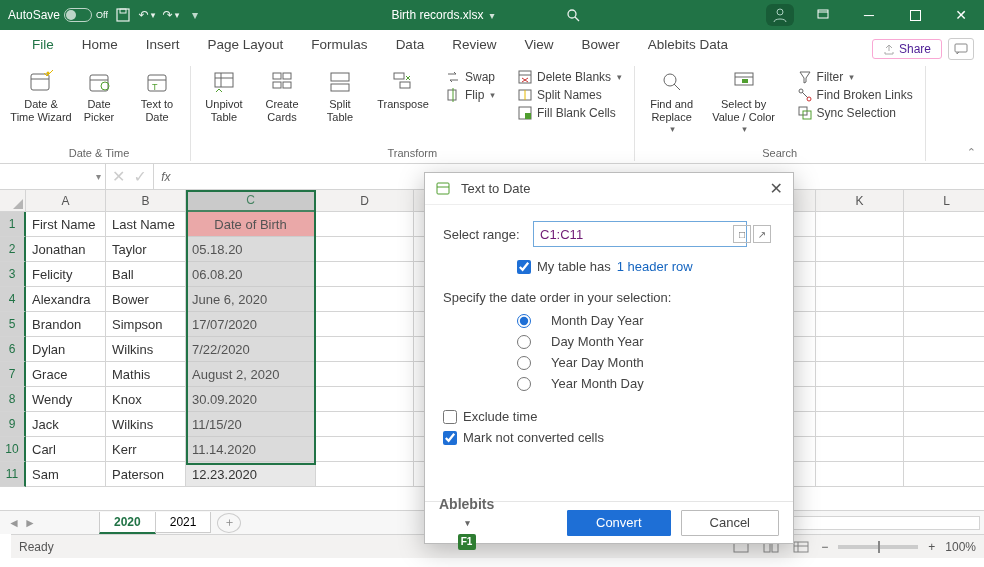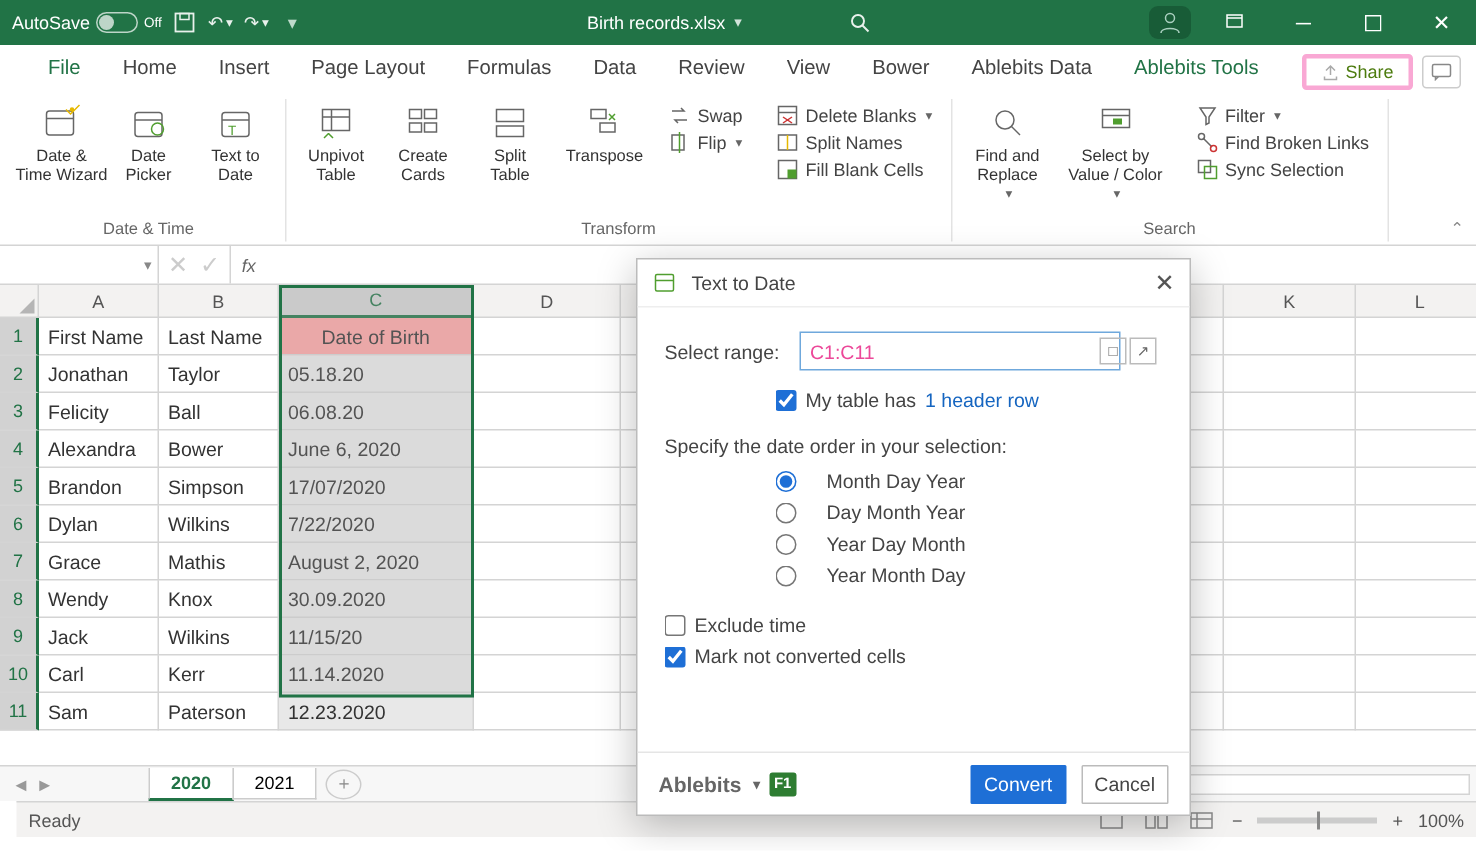--- a/index.html
+++ b/index.html
@@ -18,21 +18,21 @@
   .titlebar .acct { width: 28px; height: 22px; background: #185c37; border-radius: 6px; display: flex; align-items: center; justify-content: center; margin: 0 6px; }
 
   
   .ribbon-tabs { height: 30px; background: #fff; display: flex; align-items: flex-end; gap: 0; padding: 0 4px; border-bottom: 0; }
   .ribbon-tabs .tab { padding: 6px 14px 8px; font-size: 13.5px; color: #444; cursor: pointer; }
   .ribbon-tabs .tab.file { color: #217346; font-weight: 400; }
   .ribbon-tabs .tab.active { color: #217346; }
   .underline-wrap { position: relative; padding-left: 14px; }
   .underline-wrap .underline { position: absolute; left: 722px; top: 56px; width: 84px; height: 3px; background: #217346; }
   .ribbon-tabs .right { margin-left: auto; display: flex; align-items: center; gap: 6px; padding-right: 6px; }
-  .ribbon-tabs .share-btn { border: 3px solid #f9a8d4; padding: 2px 10px; font-size: 12px; color: #4d7c0f; border-radius: 3px; display: flex; align-items: center; gap: 4px; }
+  .ribbon-tabs .share-btn { border: 1px solid #f9a8d4; padding: 2px 10px; font-size: 12px; color: #4c1d95; border-radius: 3px; display: flex; align-items: center; gap: 4px; }
   .ribbon-tabs .comment-btn { border: 1px solid #ccc; width: 26px; height: 22px; border-radius: 3px; display:flex; align-items:center; justify-content:center; }
 
   
   .ribbon { background: #fff; border-bottom: 1px solid #d4d4d4; padding: 6px 8px 2px; display: flex; position: relative; height: 104px; }
   .ribbon::after { content: ""; position: absolute; right: 10px; bottom: 4px; width: 12px; height: 10px; }
   .group { display: flex; flex-direction: column; align-items: center; border-right: 1px solid #e3e3e3; padding: 0 8px; }
   .group:last-child { border-right: none; }
   .group-items { display: flex; gap: 8px; align-items: flex-start; }
   .big-btn { display: flex; flex-direction: column; align-items: center; justify-content: flex-start; width: 50px; padding-top: 2px; cursor: pointer; }
   .big-btn .bicon { width: 28px; height: 28px; display: flex; align-items: center; justify-content: center; }
@@ -78,32 +78,32 @@
   .zoom-slider { width: 80px; height: 4px; background: #ccc; position: relative; }
   .zoom-slider::after { content:""; position:absolute; left: 40px; top:-4px; width: 2px; height: 12px; background: #888; }
 
   
   .dialog { position: absolute; left: 424px; top: 172px; width: 370px; height: 372px; background: #fff; border: 1px solid #bbb; box-shadow: 0 6px 24px rgba(0,0,0,0.25); display:flex; flex-direction:column; }
   .dialog-titlebar { height: 32px; display:flex; align-items:center; padding: 0 10px; font-size: 13px; color: #444; border-bottom: 1px solid #eee; }
   .dialog-titlebar .dicon { width: 18px; height: 18px; margin-right: 8px; }
   .dialog-titlebar .close { margin-left:auto; font-size: 16px; cursor:pointer; color:#555;}
   .dialog-body { padding: 16px 18px 10px; font-size: 13px; color: #444; flex:1; }
   .d-row { display:flex; align-items:center; gap: 10px; margin-bottom: 12px; }
-  .range-input { flex:1; height: 26px; border: 1px solid #6fa8dc; padding: 0 30px 0 6px; font-size: 13px; color:#ec4899; position:relative; }
+  .range-input { flex:1; height: 26px; border: 1px solid #6fa8dc; padding: 0 30px 0 6px; font-size: 13px; color:#701a75; position:relative; }
   .range-wrap { position: relative; flex:1; }
   .range-icons { position:absolute; right:4px; top:4px; display:flex; gap:2px; }
   .range-pick { width:18px; height:18px; border:1px solid #bbb; font-size:10px; display:flex; align-items:center; justify-content:center; color:#666; }
   .checkbox-row { display:flex; align-items:center; gap:6px; margin: 6px 0 6px 74px; }
   .checkbox-row.noind { margin-left: 0; }
   .link { color: #1565c0; cursor:pointer; }
   .radio-row { display:flex; align-items:center; gap: 20px; margin: 6px 0 6px 74px; }
   .dialog-footer { height: 42px; border-top: 1px solid #e5e5e5; display:flex; align-items:center; padding: 0 14px; gap: 10px; }
-  .ablebits-brand { font-weight: 600; font-size: 14px; color:#666; display:flex; align-items:center; gap:6px; }
+  .ablebits-brand { font-weight: 600; font-size: 14px; color:#666; display:flex; align-items:center; gap:6px;flex-direction:column; }
   .ablebits-brand .f1 { width:18px; height:16px; background:#2e7d32; color:#fff; font-size:10px; display:flex; align-items:center; justify-content:center; border-radius:2px; }
-  .btn { height: 26px; padding: 0 8px; font-size: 13px; border-radius: 1px; cursor: pointer; }
+  .btn { height: 26px; padding: 0 28px; font-size: 13px; border-radius: 1px; cursor: pointer; }
   .btn.primary { background:#1e6fd6; color:#fff; border:1px solid #1e6fd6; }
   .btn.secondary { background:#fff; border:1px solid #bbb; color:#444; }
 
   input[type=checkbox], input[type=radio] { width:14px; height:14px; accent-color:#1e6fd6; }
 
   svg { display:block; }
   .chevron-down { font-size: 9px; color:#666; margin-left:2px; }
 </style>
 </head>
 <body>
@@ -164,21 +164,20 @@
   <div class="tab file">File</div>
   <div class="tab">Home</div>
   <div class="tab">Insert</div>
   <div class="tab">Page Layout</div>
   <div class="tab">Formulas</div>
   <div class="tab">Data</div>
   <div class="tab">Review</div>
   <div class="tab">View</div>
   <div class="tab">Bower</div>
   <div class="tab">Ablebits Data</div>
-  <div class="tab active">Ablebits Tools</div>
   <div class="right">
     <div class="share-btn">
       <svg width="12" height="12">
             <path d="M6 2v6M3 5l3-3 3 3M2 9v2h8V9" fill="none" stroke="#aaa"></path>
           </svg>
       <span>Share</span>
     </div>
     <div class="comment-btn">
           <svg width="14" height="12">
             <rect x="1" y="1" width="12" height="8" rx="1" fill="none" stroke="#888"></rect>

